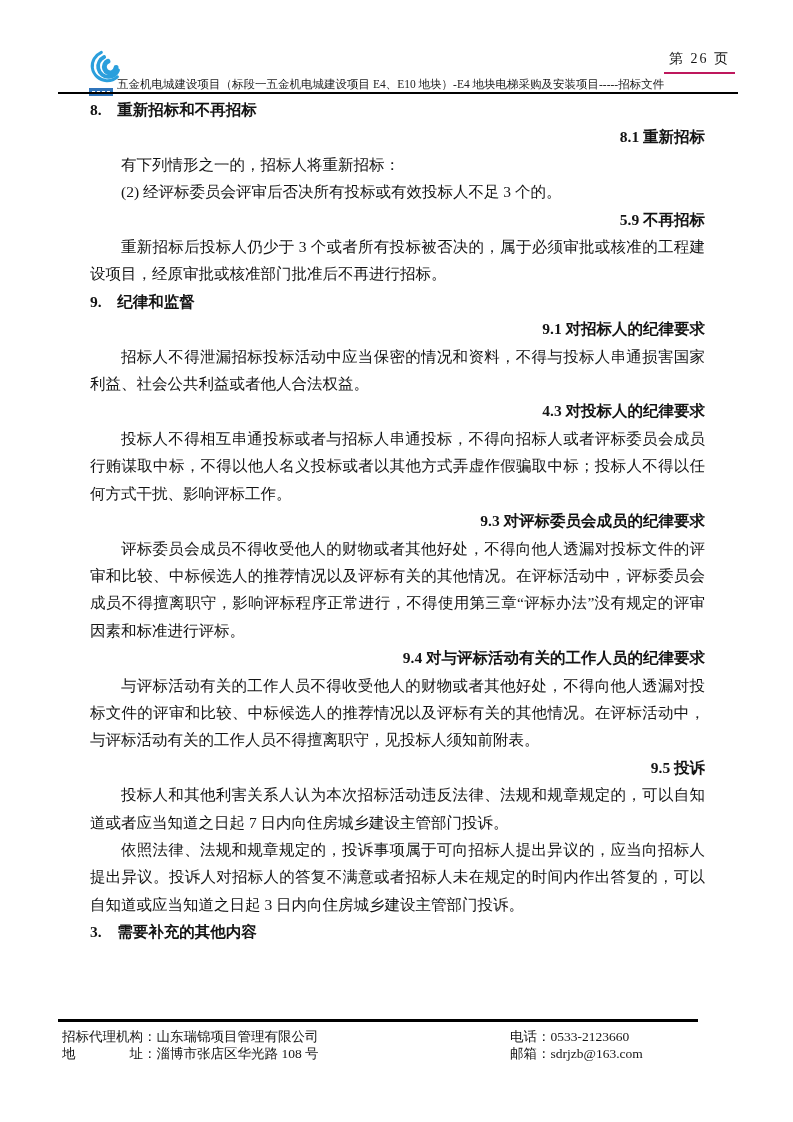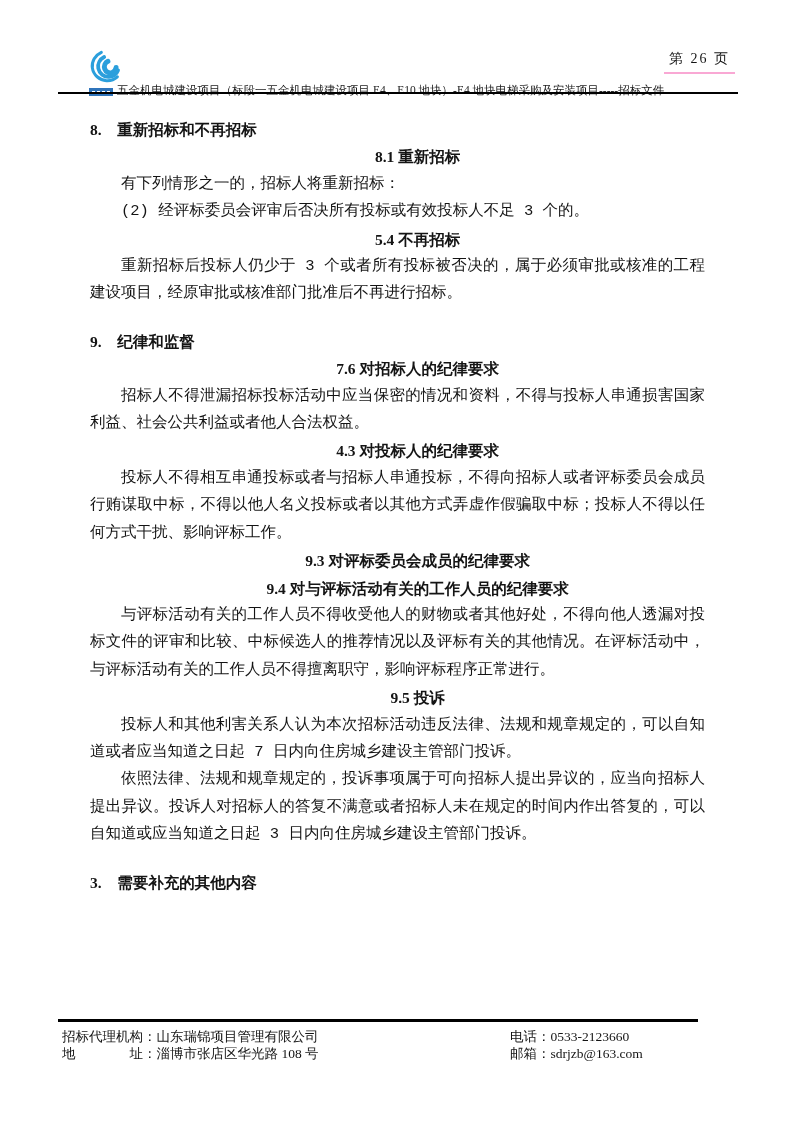--- a/index.html
+++ b/index.html
@@ -5,45 +5,45 @@
   html,body{margin:0;padding:0;}
   body{
     width:793px;height:1122px;position:relative;background:#ffffff;
     font-family:"Liberation Serif","DejaVu Serif",serif;
     color:#141414;overflow:hidden;
   }
   
   .page-number{
     position:absolute;top:50px;right:58px;
     font-size:14px;letter-spacing:2px;
-    padding:0 5px 4px 5px;border-bottom:2px solid #f9a8d4;
+    padding:0 5px 4px 5px;border-bottom:2px solid #be185d;
   }
   .logo{position:absolute;left:88px;top:49px;width:40px;}
   .logo-badge{
     margin-top:1px;margin-left:1px;width:24px;height:8px;
     display:flex;align-items:center;gap:2px;padding:0 3px;box-sizing:border-box;
   }
   .logo-badge i{display:block;width:3px;height:2px;background:#fff;}
   .header-title{
     position:absolute;left:117px;top:77px;width:600px;
-    font-size:11.5px;white-space:nowrap;color:#1c1c1c;margin-top:6px;
+    font-size:11.5px;white-space:nowrap;color:#1c1c1c;
   }
   .header-rule{
     position:absolute;left:58px;top:92px;width:680px;height:0;
     border-top:2px solid #000;
   }
   
   .content{
     position:absolute;left:90px;top:96px;width:615px;
     font-size:15.5px;line-height:27.4px;
     text-align:justify;
   }
-  .content .h1{font-weight:700;text-align:left;margin-top:20px;}
-  .content .h2{font-weight:700;text-align:center;margin-left:40px;}
-  .content .p{text-indent:2em;font-family:Liberation Mono, monospace;}
+  .content .h1{font-weight:700;text-align:left;}
+  .content .h2{font-weight:700;text-align:right;margin-left:40px;}
+  .content .p{text-indent:2em;}
   
   .footer{
     position:absolute;left:58px;top:1019px;width:640px;
     border-top:3px solid #000;padding-top:4px;
     font-size:13.5px;line-height:16.5px;
   }
   .footer .col-left{position:absolute;left:4px;top:7px;white-space:nowrap;text-align:center;}
   .footer .col-right{position:absolute;left:452px;top:7px;white-space:nowrap;}
   .footer div{white-space:nowrap;}
 </style>
@@ -72,30 +72,31 @@
 </div>
 
 <div class="header-title">五金机电城建设项目（标段一五金机电城建设项目 E4、E10 地块）-E4 地块电梯采购及安装项目-----招标文件</div>
 <div class="header-rule"></div>
 
 <div class="content">
     <div class="h1">8.　重新招标和不再招标</div>
     <div class="h2">8.1 重新招标</div>
     <div class="p">有下列情形之一的，招标人将重新招标：</div>
     <div class="p">(2) 经评标委员会评审后否决所有投标或有效投标人不足 3 个的。</div>
-    <div class="h2">5.4 不再招标</div>
+    <div class="h2">5.9 不再招标</div>
     <div class="p">重新招标后投标人仍少于 3 个或者所有投标被否决的，属于必须审批或核准的工程建设项目，经原审批或核准部门批准后不再进行招标。</div>
     <div class="h1">9.　纪律和监督</div>
-    <div class="h2">7.6 对招标人的纪律要求</div>
+    <div class="h2">9.1 对招标人的纪律要求</div>
     <div class="p">招标人不得泄漏招标投标活动中应当保密的情况和资料，不得与投标人串通损害国家利益、社会公共利益或者他人合法权益。</div>
     <div class="h2">4.3 对投标人的纪律要求</div>
     <div class="p">投标人不得相互串通投标或者与招标人串通投标，不得向招标人或者评标委员会成员行贿谋取中标，不得以他人名义投标或者以其他方式弄虚作假骗取中标；投标人不得以任何方式干扰、影响评标工作。</div>
     <div class="h2">9.3 对评标委员会成员的纪律要求</div>
+    <div class="p">评标委员会成员不得收受他人的财物或者其他好处，不得向他人透漏对投标文件的评审和比较、中标候选人的推荐情况以及评标有关的其他情况。在评标活动中，评标委员会成员不得擅离职守，影响评标程序正常进行，不得使用第三章“评标办法”没有规定的评审因素和标准进行评标。</div>
     <div class="h2">9.4 对与评标活动有关的工作人员的纪律要求</div>
-    <div class="p">与评标活动有关的工作人员不得收受他人的财物或者其他好处，不得向他人透漏对投标文件的评审和比较、中标候选人的推荐情况以及评标有关的其他情况。在评标活动中，与评标活动有关的工作人员不得擅离职守，影响评标程序正常进行。</div>
+    <div class="p">与评标活动有关的工作人员不得收受他人的财物或者其他好处，不得向他人透漏对投标文件的评审和比较、中标候选人的推荐情况以及评标有关的其他情况。在评标活动中，与评标活动有关的工作人员不得擅离职守，见投标人须知前附表。</div>
     <div class="h2">9.5 投诉</div>
     <div class="p">投标人和其他利害关系人认为本次招标活动违反法律、法规和规章规定的，可以自知道或者应当知道之日起 7 日内向住房城乡建设主管部门投诉。</div>
     <div class="p">依照法律、法规和规章规定的，投诉事项属于可向招标人提出异议的，应当向招标人提出异议。投诉人对招标人的答复不满意或者招标人未在规定的时间内作出答复的，可以自知道或应当知道之日起 3 日内向住房城乡建设主管部门投诉。</div>
     <div class="h1">3.　需要补充的其他内容</div>
   </div>
 
 <div class="footer">
   <div class="col-left">
     <div>招标代理机构：山东瑞锦项目管理有限公司</div>
     <div>地　　　　址：淄博市张店区华光路 108 号</div>

